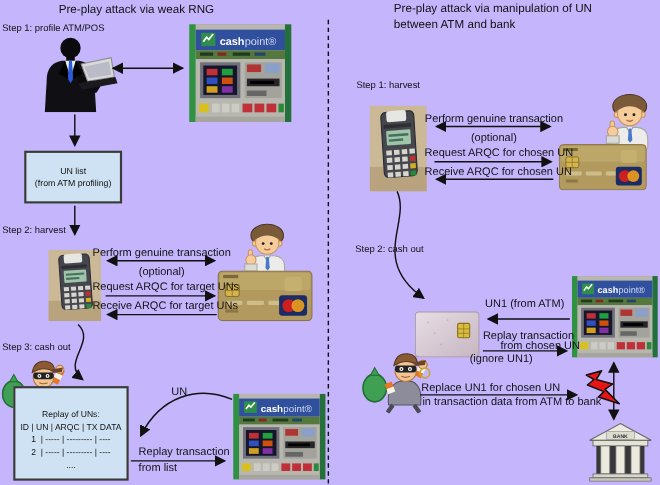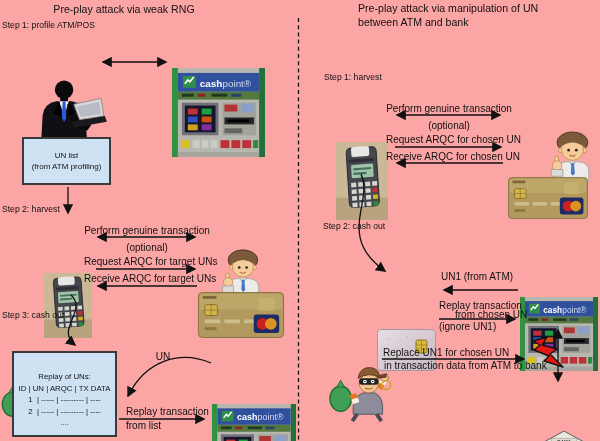--- a/index.html
+++ b/index.html
@@ -1,29 +1,29 @@
 <!DOCTYPE html>
 <html><head>
 <meta charset="utf-8">
 <style>
   html,body{margin:0;padding:0;background:#fff;}
-  #canvas{position:relative;width:600px;height:441px;background:#fca5a5;overflow:hidden;
+  #canvas{position:relative;width:600px;height:441px;background:#c4b5fd;overflow:hidden;
           font-family:"Liberation Sans","DejaVu Sans",sans-serif;color:#111;}
   .fig{position:absolute;line-height:0;}
   .lbl{position:absolute;font-size:10px;white-space:nowrap;z-index:5;color:#111;}
   .step{font-size:8.6px;}
   .ttl{font-size:10.6px;}
   .ctr{text-align:center;}
   .bluebox{position:absolute;background:#cfe2f3;border:2px solid #3a3a3a;z-index:3;
            box-sizing:border-box;display:flex;flex-direction:column;align-items:center;justify-content:center;}
   .bluebox .bl{font-size:8px;line-height:11px;white-space:pre;text-align:center;}
   #untable{justify-content:flex-start;padding-top:18px;}
   #untable .bl{font-size:7.8px;line-height:11.6px;}
   #overlay{position:absolute;left:0;top:0;z-index:4;}
-  .z2{z-index:2;margin-top:46px;} .z6{z-index:6;}
+  .z2{z-index:2;} .z6{z-index:6;}
 </style>
 </head>
 <body>
 
 <div id="canvas">
 
   <div class="lbl ttl ctr" style="left:24px;top:3px;width:200px;">Pre-play attack via weak RNG</div>
   <div class="lbl step" style="left:2px;top:20px;">Step 1: profile ATM/POS</div>
   <div class="lbl step" style="left:2px;top:204px;text-align:center;">Step 2: harvest</div>
   <div class="lbl step" style="left:2px;top:310px;">Step 3: cash out</div>
@@ -39,21 +39,21 @@
   <div class="lbl ttl" style="left:358px;top:2px;">Pre-play attack via manipulation of UN</div>
   <div class="lbl step" style="left:324px;top:72px;">Step 1: harvest</div>
   <div class="lbl step" style="left:323px;top:221px;">Step 2: cash out</div>
   <div class="lbl ctr" style="left:386px;top:103px;width:126px;">Perform genuine transaction</div>
   <div class="lbl ctr" style="left:386px;top:120px;width:126px;">(optional)</div>
   <div class="lbl ctr" style="left:386px;top:134px;width:126px;">Request ARQC for chosen UN</div>
   <div class="lbl ctr" style="left:386px;top:151px;width:126px;">Receive ARQC for chosen UN</div>
   <div class="lbl" style="left:441px;top:271px;">UN1 (from ATM)</div>
   <div class="lbl" style="left:439px;top:300px;">Replay transaction</div>
   <div class="lbl" style="left:439px;top:309px;padding-left:16px;">from chosen UN</div>
-  <div class="lbl" style="left:439px;top:321px;">(ignore UN1)</div>
+  <div class="lbl" style="left:427px;top:321px;">(ignore UN1)</div>
   <div class="lbl" style="left:383px;top:347px;">Replace UN1 for chosen UN</div>
   <div class="lbl" style="left:384px;top:360px;">in transaction data from ATM to bank</div>
 
   <div class="bluebox" id="unlist" style="left:22px;top:137px;width:89px;height:48px;">
     <div class="bl">UN list</div>
     <div class="bl">(from ATM profiling)</div>
   </div>
 
   <div class="bluebox" id="untable" style="left:12px;top:351px;width:105px;height:86px;">
     <div class="bl">Replay of UNs:</div>

